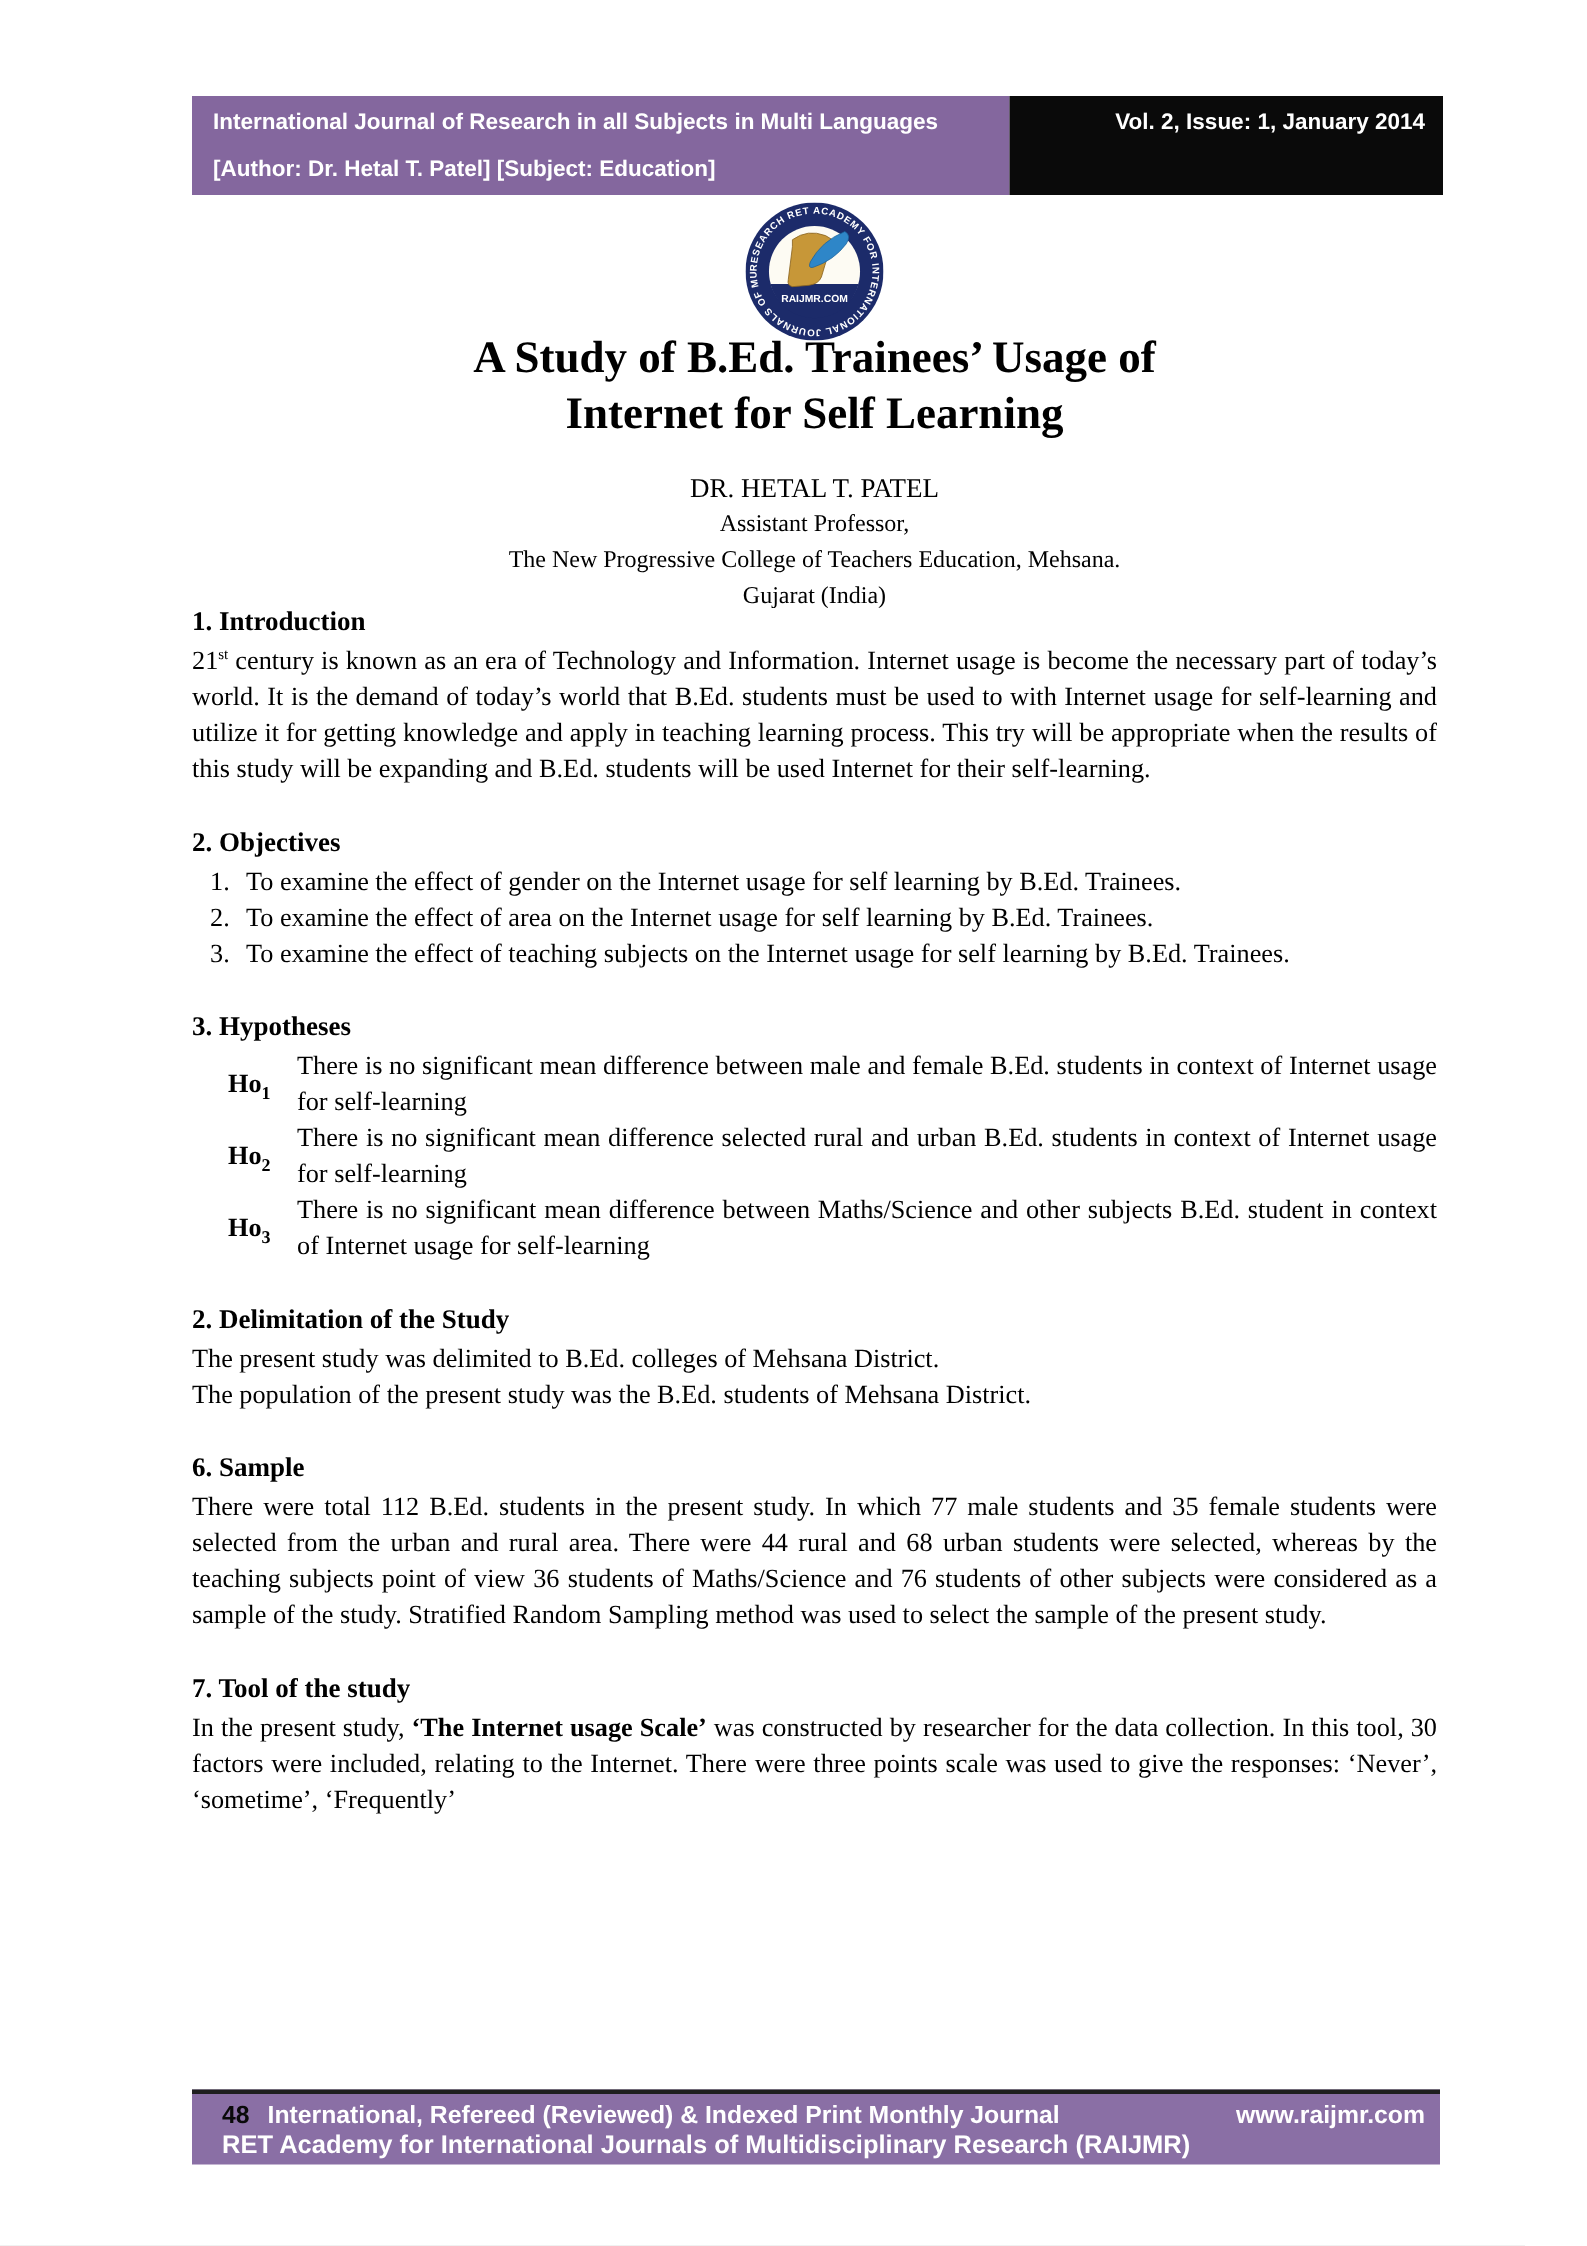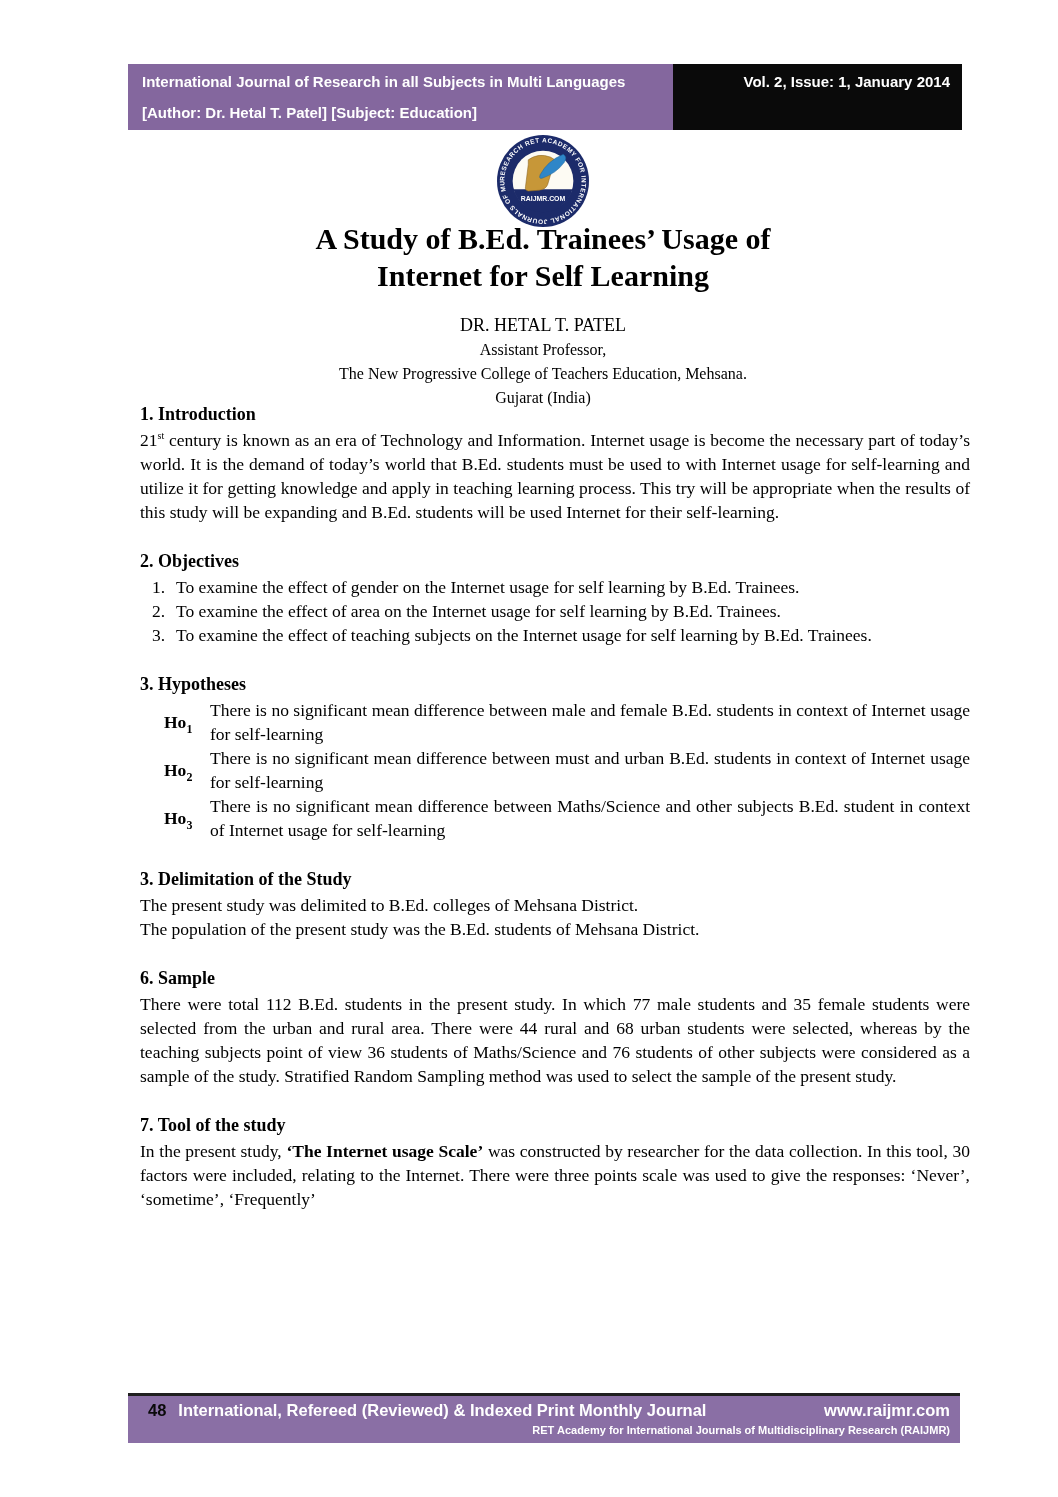--- a/index.html
+++ b/index.html
@@ -51,21 +51,21 @@
     font-size: 30px; font-weight: bold; line-height: 37px; color: #000;
   }
   .title .tline { display: block; }
   .author {
     position: absolute; left: 0; top: 312px; width: 1086px;
     text-align: center; font-size: 16px; line-height: 24px; color: #000;
   }
   .author .author-name { font-size: 18px; line-height: 26px; }
 
   
-  .content { position: absolute; left: 140px; top: 402px; width: 830px; font-size: 17.5px; line-height: 24px; color: #000; }
+  .content { position: absolute; left: 128px; top: 402px; width: 830px; font-size: 17.5px; line-height: 24px; color: #000; }
   .content h2 { font-size: 18px; line-height: 24px; margin: 25px 0 2px 0; }
   .content h2.first { margin-top: 0; }
   .content p { margin: 0; text-align: justify; }
   sup { font-size: 10px; vertical-align: super; line-height: 0; }
   sub { font-size: 12px; vertical-align: sub; line-height: 0; }
 
   .obj-list { margin: 0; }
   .obj-item { display: flex; padding-left: 12px; }
   .obj-num { width: 24px; flex: none; }
   .obj-text { flex: 1; text-align: justify; }
@@ -78,21 +78,21 @@
   .footer {
     position: absolute; left: 128px; top: 1393px; width: 832px;
     border-top: 3px solid #1f1f1f;
     background: var(--footer_purple, #8a6fa5);
     font-family: "Liberation Sans", sans-serif; font-weight: bold; color: #ffffff;
     box-sizing: border-box; padding: 3px 10px 4px 20px;
   }
   .footer-row { display: flex; align-items: baseline; font-size: 16.5px; line-height: 22px; }
   .footer-page-num { color: #0a0a0a; margin-right: 12px; }
   .footer-spacer { flex: 1; }
-  .footer-row2 { text-align: right; font-size: 11px; line-height: 18px; }
+  .footer-row2 { text-align: left; font-size: 17px; line-height: 18px; }
 </style>
 </head>
 <body>
 
 <div class="page">
 
   <div class="header">
     <div class="header-left">
       <div>International Journal of Research in all Subjects in Multi Languages</div>
       <div>[Author: Dr. Hetal T. Patel] [Subject: Education]</div>
@@ -150,29 +150,29 @@
     </div>
 
     <h2>3. Hypotheses</h2>
     <div>
       <div class="hyp-item">
         <span class="hyp-label"><span>Ho</span><sub>1</sub></span>
         <span class="hyp-text">There is no significant mean difference between male and female B.Ed. students in context of Internet usage for self-learning</span>
       </div>
       <div class="hyp-item">
         <span class="hyp-label"><span>Ho</span><sub>2</sub></span>
-        <span class="hyp-text">There is no significant mean difference between must and urban B.Ed. students in context of Internet usage for self-learning</span>
+        <span class="hyp-text">There is no significant mean difference selected rural and urban B.Ed. students in context of Internet usage for self-learning</span>
       </div>
       <div class="hyp-item">
         <span class="hyp-label"><span>Ho</span><sub>3</sub></span>
         <span class="hyp-text">There is no significant mean difference between Maths/Science and other subjects B.Ed. student in context of Internet usage for self-learning</span>
       </div>
     </div>
 
-    <h2>3. Delimitation of the Study</h2>
+    <h2>2. Delimitation of the Study</h2>
     <p>The present study was delimited to B.Ed. colleges of Mehsana District.</p>
 
     <p>The population of the present study was the B.Ed. students of Mehsana District.</p>
 
     <h2>6. Sample</h2>
     <p>There were total 112 B.Ed. students in the present study. In which 77 male students and 35 female students were selected from the urban and rural area. There were 44 rural and 68 urban students were selected, whereas by the teaching subjects point of view 36 students of Maths/Science and 76 students of other subjects were considered as a sample of the study. Stratified Random Sampling method was used to select the sample of the present study.</p>
 
     <h2>7. Tool of the study</h2>
     <p><span>In the present study, </span><b>‘The Internet usage Scale’</b><span> was constructed by researcher for the data collection. In this tool, 30 factors were included, relating to the Internet. There were three points scale was used to give the responses: ‘Never’, ‘sometime’, ‘Frequently’</span></p>
 

